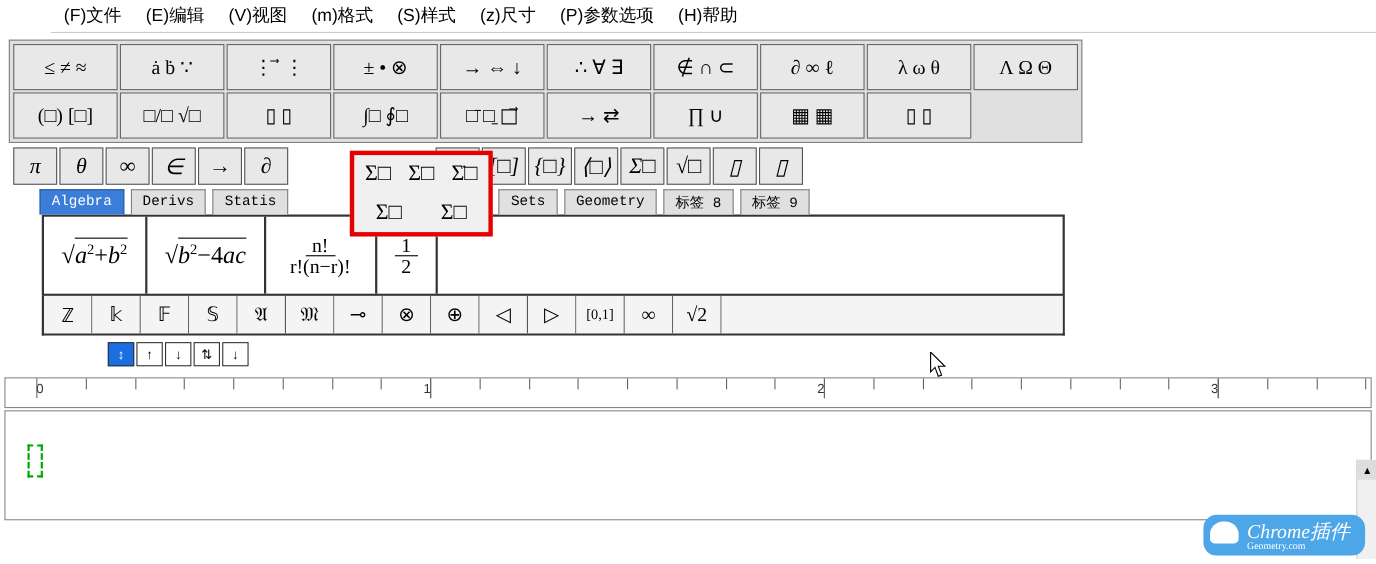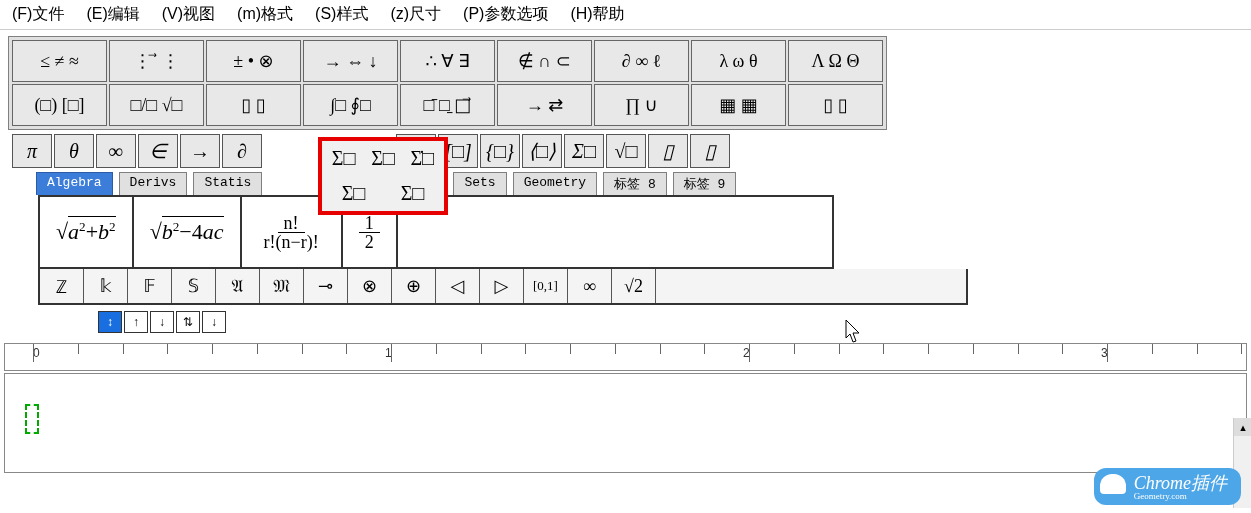--- a/index.html
+++ b/index.html
@@ -12,20 +12,21 @@
   overflow: hidden;
   position: relative;
 }
 .menubar {
   display: flex;
   gap: 22px;
   padding: 4px 12px;
   border-bottom: 1px solid #ccc;
   font-size: 16px;
   color: #000;
+  margin-left: 46px;
 }
 .menubar span { cursor: pointer; }
 
 .toolbar-area {
   padding: 6px 8px;
   background: #fff;
 }
 
 .toolbox {
   border: 1px solid #808080;
@@ -275,20 +276,21 @@
   <span>(P)参数选项</span>
   <span>(H)帮助</span>
 </div>
 
 <div class="toolbar-area">
 
   
   <div class="toolbox">
     <div class="tb-row">
       <div class="tb-cell">≤ ≠ ≈</div>
+      <div class="tb-cell">ȧ ḃ ∵</div>
       <div class="tb-cell">⋮ ⃗ ⋮</div>
       <div class="tb-cell">± • ⊗</div>
       <div class="tb-cell">→ ⇔ ↓</div>
       <div class="tb-cell">∴ ∀ ∃</div>
       <div class="tb-cell">∉ ∩ ⊂</div>
       <div class="tb-cell">∂ ∞ ℓ</div>
       <div class="tb-cell">λ ω θ</div>
       <div class="tb-cell">Λ Ω Θ</div>
     </div>
     <div class="tb-row">
@@ -330,21 +332,21 @@
     <div class="tab">Statis</div>
     <div style="width:120px"></div>
     <div class="tab">Sets</div>
     <div class="tab">Sets</div>
     <div class="tab">Geometry</div>
     <div class="tab">标签 8</div>
     <div class="tab">标签 9</div>
   </div>
 
   
-  <div class="tpl-row" style="width:796px">
+  <div class="tpl-row" style="width:930px">
     <div class="tpl-cell">
       <span>√<span style="border-top:1px solid #000;padding-top:2px"><i>a</i><sup>2</sup>+<i>b</i><sup>2</sup></span></span>
     </div>
     <div class="tpl-cell">
       <span>√<span style="border-top:1px solid #000;padding-top:2px"><i>b</i><sup>2</sup>−4<i>ac</i></span></span>
     </div>
     <div class="tpl-cell frac">
       <span class="num">n!</span>
       <span class="den">r!(n−r)!</span>
     </div>

